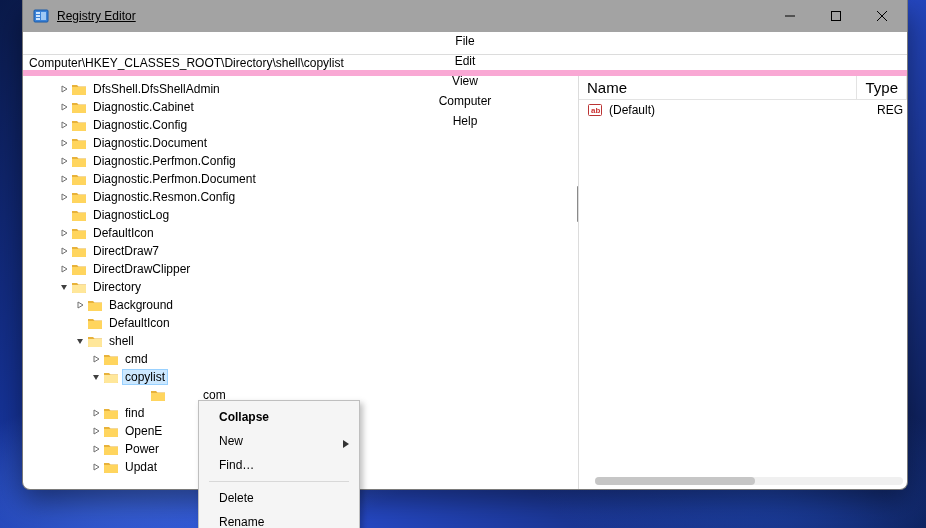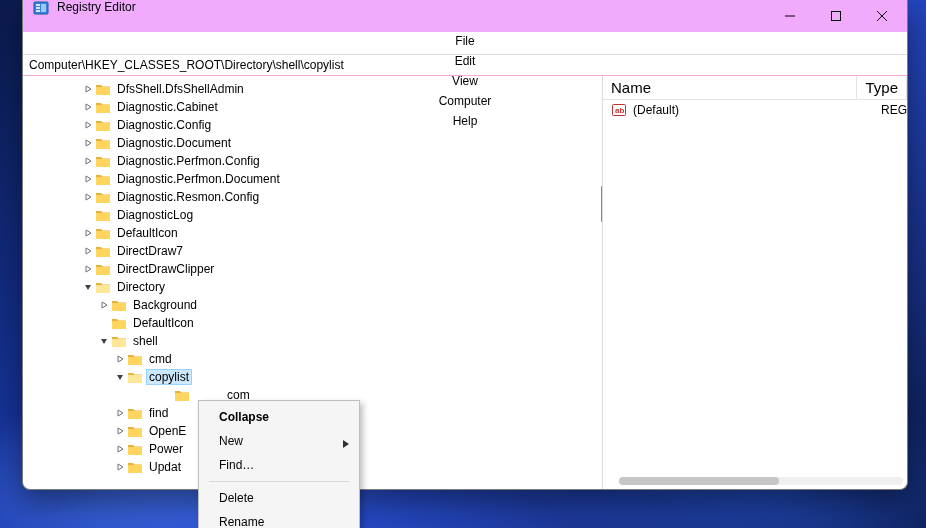--- a/index.html
+++ b/index.html
@@ -26,41 +26,42 @@
   .window {
     position: absolute; left: 22px; top: 0; width: 886px; height: 490px;
     background: #fff; border: 1px solid #7a7a7a; border-top: none;
     border-radius: 0 0 8px 8px;
     box-shadow: 0 12px 30px rgba(0,0,0,.45);
     display: flex; flex-direction: column; overflow: hidden;
     z-index: 2;
   }
 
   .titlebar {
-    height: 32px; display: flex; align-items: flex-start; padding: 0 2px 0 10px;
-    background: #f0abfc;
+    height: 32px; display: flex; align-items: center; padding: 0 2px 0 10px;
+    background: #a3a3a3;
+    text-decoration: underline;
   }
   .titlebar .app-icon { width: 16px; height: 16px; margin-right: 8px; }
   .titlebar .title { font-size: 12px; }
   .winbtns { margin-left: auto; display: flex; }
   .winbtn { width: 46px; height: 32px; display: flex; align-items: center; justify-content: center; }
   .winbtn svg { width: 10px; height: 10px; }
 
   .menubar {
     height: 22px; display: flex; align-items: center; gap: 2px; padding: 0 4px; flex-direction: column;
   }
   .menubar .menu-item { padding: 2px 8px; }
 
   .addrbar {
-    height: 22px; border-top: 1px solid #dcdcdc; border-bottom: 1px solid #f9a8d4;
+    height: 22px; border-top: 1px solid #dcdcdc; border-bottom: 6px solid #f9a8d4;
     padding: 0 6px; display: flex; align-items: center;
     font-size: 12px; color: #000; white-space: nowrap; overflow: hidden;
   }
 
-  .content { flex: 1; display: flex; position: relative; overflow: hidden; margin-left: 24px; }
+  .content { flex: 1; display: flex; position: relative; overflow: hidden; }
 
   .tree-pane {
     width: 556px; border-right: 1px solid #dcdcdc; overflow: hidden; position: relative;
     padding: 4px 0 0 0;
   }
   .tree { list-style: none; margin: 0; padding: 0 0 0 34px; }
   .tree-row { display: flex; align-items: center; height: 18px; white-space: nowrap; }
   .tw { width: 14px; display: inline-flex; align-items: center; justify-content: center; color: #5a5a5a; }
   .tw svg { width: 8px; height: 8px; }
   .folder-icon { width: 16px; height: 14px; margin: 0 4px 0 0; display: inline-flex; }

